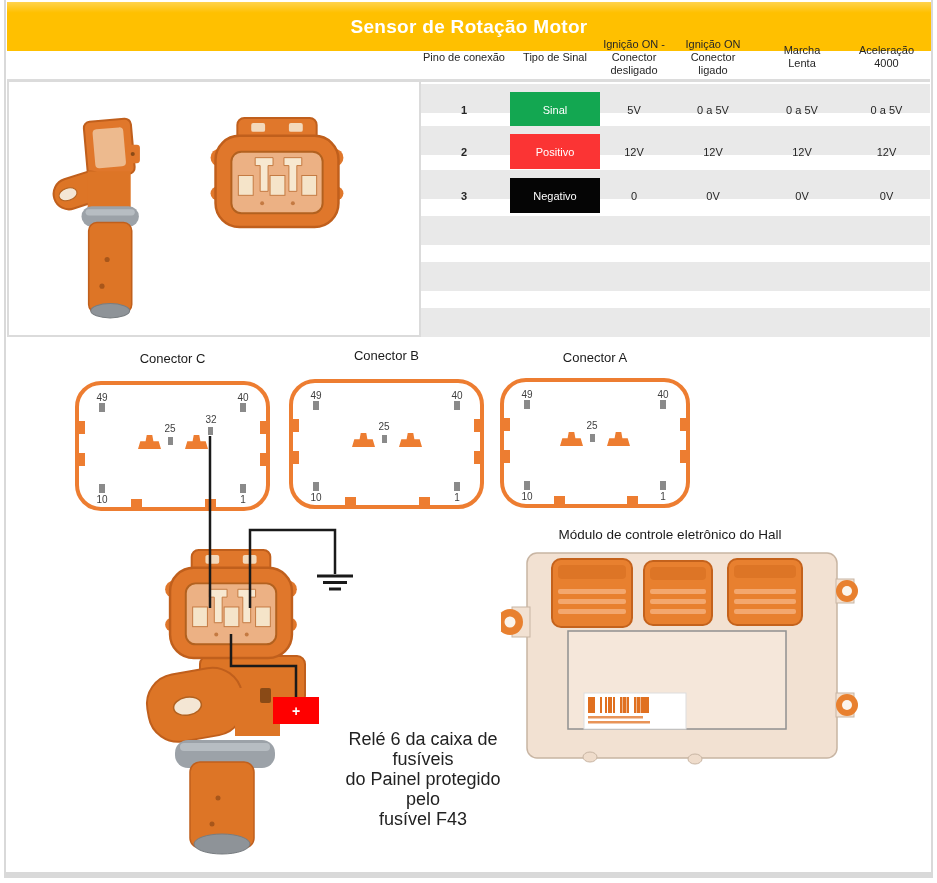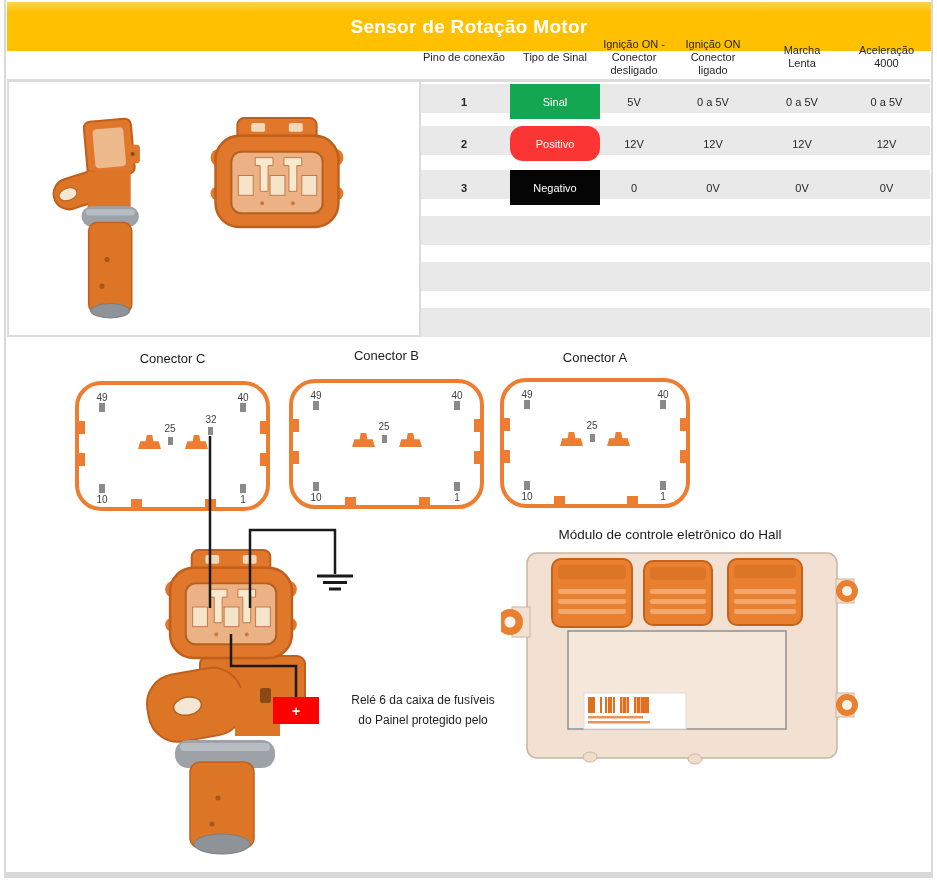--- a/index.html
+++ b/index.html
@@ -24,41 +24,41 @@
          font-size:11px;line-height:13px;color:#262626;white-space:pre-line;}
   .refhead{left:7px;top:36px;width:414px;height:42px;display:flex;align-items:center;justify-content:center;
            font-size:11px;color:#262626;}
   .hrule{left:7px;top:79px;width:923px;height:3px;background:#DCDCDC;}
 
   
   .trow{left:421px;width:509px;height:29px;background:#E9E9E9;}
   .trow .grid-cols{height:29px;}
   .tcell{display:flex;align-items:center;justify-content:center;font-size:11px;color:#262626;}
   .pincell{font-weight:bold;}
-  .badge{width:90px;height:35px;margin:0 3px;color:#fff;display:flex;align-items:center;justify-content:center;font-size:11px;}
+  .badge{width:90px;height:35px;margin:8px 3px;color:#fff;display:flex;align-items:center;justify-content:center;font-size:11px;}
   .sig-green{background:#13A751;}
-  .sig-red{background:#FB3434;border-radius:13px;}
+  .sig-red{background:#FB3434;}
   .sig-black{background:#050505;}
 
   
   .refpanel{left:7px;top:80px;width:414px;height:257px;background:#fff;border:2px solid #DBDBDB;box-sizing:border-box;}
 
   
   .cbox{width:195px;height:130px;border:4px solid #ED7D31;border-radius:26px;background:#fff;box-sizing:border-box;}
   .ctitle{font-size:13px;color:#1a1a1a;text-align:center;}
   .pin{position:absolute;width:6px;height:9px;background:#8a8a8a;}
   .pinbig{position:absolute;width:5px;height:8px;background:#8a8a8a;}
   .plabel{position:absolute;font-size:10px;color:#3f3f3f;width:20px;text-align:center;}
   .notch{position:absolute;background:#ED7D31;}
   .hat{position:absolute;width:23px;height:14px;background:#ED7D31;
        clip-path:polygon(0 100%,10% 45%,33% 45%,38% 0,62% 0,67% 45%,90% 45%,100% 100%);}
 
   
   .obs{left:732px;top:419px;width:162px;font-size:12.5px;line-height:18px;color:#1a1a1a;}
-  .relaynote{left:330px;top:690px;width:186px;font-size:12px;line-height:20px;color:#222;text-align:center;}
+  .relaynote{left:330px;top:729px;width:186px;font-size:18px;line-height:20px;color:#222;text-align:center;}
   .plusbox{left:273px;top:697px;width:46px;height:27px;background:#FF0000;display:flex;align-items:center;justify-content:center;
            color:#fff;font-weight:bold;font-size:14px;z-index:7;}
 
   
   .photopin{position:absolute;font-weight:bold;color:#111;text-align:center;}
 
   
   .ecutitle{left:500px;top:527px;width:340px;text-align:center;font-size:13.5px;color:#1a1a1a;}
   .eculabel{position:absolute;font-size:11px;font-weight:600;color:#2e2e2e;width:80px;text-align:center;}
   .t4{left:655px;top:703px;width:30px;font-size:13px;font-weight:bold;color:#E07020;}
@@ -288,20 +288,21 @@
     </g>
     <path d="M231 634 V666 H296 V699" stroke="#1a1a1a" stroke-width="2.5" fill="none"></path>
   </svg>
 
   <div class="abs plusbox">
     <span>+</span>
   </div>
   <div class="abs relaynote">
     <div>Relé 6 da caixa de fusíveis</div>
     <div>do Painel protegido pelo</div>
+    <div>fusível F43</div>
   </div>
 
   <div class="abs ecutitle">Módulo de controle eletrônico do Hall</div>
   <svg class="abs drawing" style="left:490px;top:545px;" width="380" height="220" viewBox="0 0 380 220">
     <rect x="37" y="8" width="310" height="205" rx="10" fill="#F2E1D2" stroke="#C8B5A3" stroke-width="1.5"></rect>
     <ellipse cx="100" cy="212" rx="7" ry="5" fill="#EFDCCB" stroke="#C8B5A3"></ellipse>
     <ellipse cx="205" cy="214" rx="7" ry="5" fill="#EFDCCB" stroke="#C8B5A3"></ellipse>
 
     <g>
       <rect x="62" y="14" width="80" height="68" rx="9" fill="#E8802F" stroke="#C4621C" stroke-width="2"></rect>

